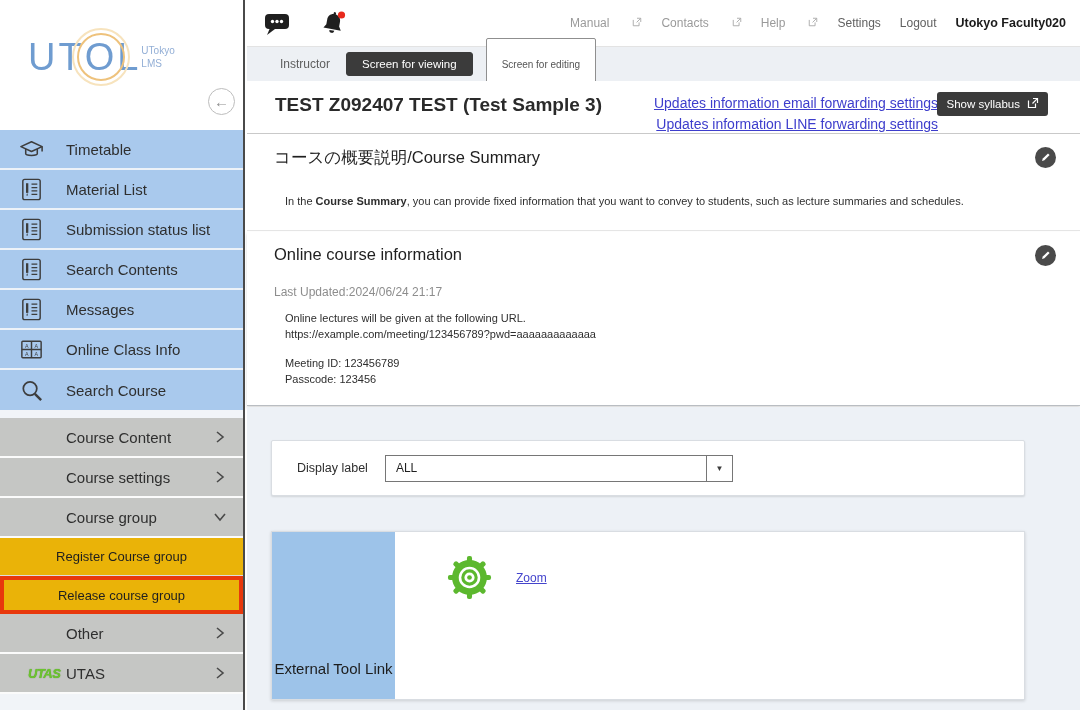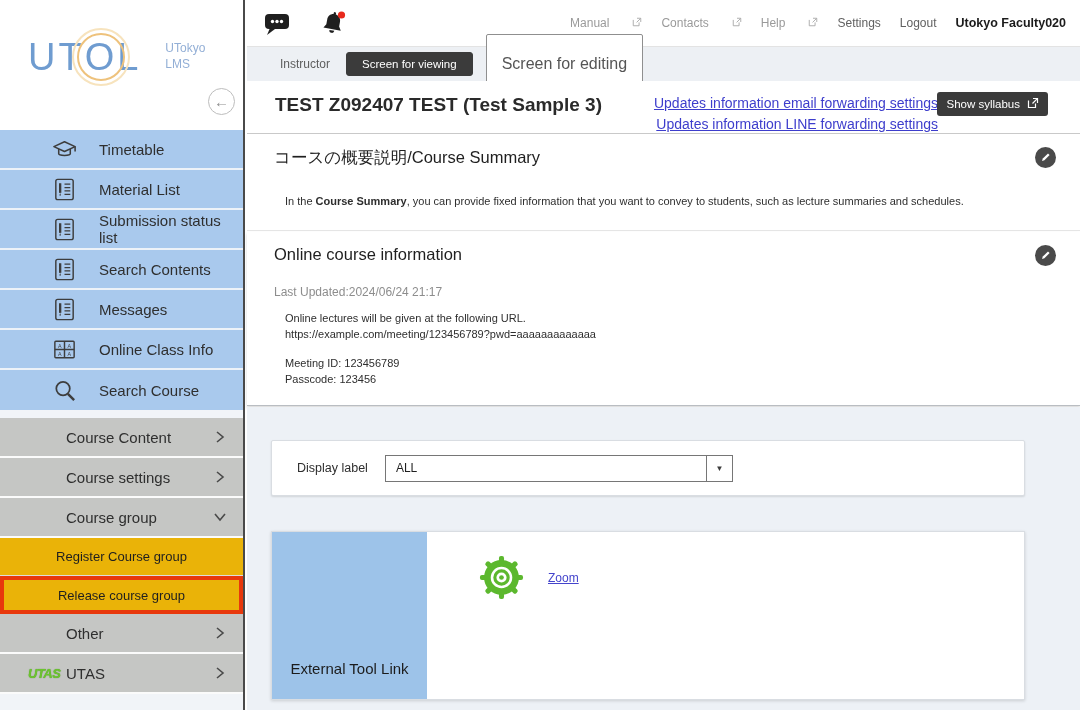--- a/index.html
+++ b/index.html
@@ -11,27 +11,27 @@
   .sidebar { position:absolute; left:0; top:0; width:245px; height:710px;
     background:#f1f4f8; border-right:2px solid #4a4a4a; }
   .logo-area { height:130px; background:#fff; position:relative; }
   .logo-row { position:absolute; left:28px; top:38px; display:flex; align-items:center; }
   .logo-word { font-size:38px; font-weight:300; color:#6f9cd0; letter-spacing:3px; display:flex; line-height:1; }
   .logo-o { position:relative; z-index:1; }
   .logo-o::before { content:""; position:absolute; left:50%; top:50%; width:44px; height:44px;
     transform:translate(-50%,-50%); border:2px solid #eec27c; border-radius:50%; z-index:-1; }
   .logo-o::after { content:""; position:absolute; left:50%; top:50%; width:54px; height:54px;
     transform:translate(-50%,-50%); border:2px solid #f7e3bd; border-radius:50%; z-index:-1; }
-  .logo-sub { margin-left:24px; font-size:12px; color:#93afd6; line-height:1.3; }
+  .logo-sub { margin-left:0; font-size:10px; color:#93afd6; line-height:1.3; }
   .collapse-btn { position:absolute; right:8px; top:88px; width:27px; height:27px;
     border:1px solid #bdbdbd; border-radius:50%; background:#fff; color:#8f8f8f;
     font-size:15px; text-align:center; line-height:25px; cursor:pointer; }
 
   .nav-item { height:40px; background:#a9c9ed; border-bottom:2px solid #edf2f8;
-    display:flex; align-items:center; padding-left:51px; gap:21px;
+    display:flex; align-items:center; padding-left:18px; gap:21px;
     font-size:15px; color:#2f2f2f; cursor:pointer; }
   .nav-item:last-of-type { border-bottom:none; height:40px; }
   .nav-icon { width:27px; height:27px; display:flex; align-items:center; justify-content:center; }
   .nav-icon svg { width:27px; height:27px; }
 
   .gap-strip { height:8px; }
 
   .group-item { height:40px; background:#c5c6c4; border-bottom:2px solid #fbfbfb;
     display:flex; align-items:center; padding-left:66px; font-size:15px; color:#2f2f2f;
     position:relative; cursor:pointer; }
@@ -59,21 +59,21 @@
   .topnav-item { font-size:12px; color:#606060; display:flex; align-items:center; gap:3px; cursor:pointer; }
   .topnav-item.ext { color:#9a9a9a;gap:23px; }
   .topnav-user { font-size:12.5px; font-weight:bold; color:#1b1b1b; }
 
   .tabbar { position:absolute; top:47px; left:0; right:0; height:34px; background:#edf0f4;
     display:flex; align-items:center; padding-left:33px; gap:13px; }
   .role-label { font-size:12px; color:#5e5e5e; margin-right:3px; }
   .tab-dark { background:#3b3b3b; color:#fff; border:1px solid #3b3b3b; border-radius:3px;
     font-size:11.5px; padding:5px 15px; cursor:pointer; }
   .tab-light { background:#fff; color:#555; border:1px solid #8f8f8f; border-radius:2px;
-    font-size:16px; padding:20px 15px; cursor:pointer; }
+    font-size:10px; padding:20px 15px; cursor:pointer; }
 
   .title-row { position:absolute; top:81px; left:0; right:0; height:53px; background:#fff;
     border-bottom:1px solid #c9c9c9; }
   .course-title { position:absolute; left:28px; top:13px; font-size:19px; font-weight:600; color:#2a2a2a; }
   .header-links { position:absolute; right:142px; top:14px; display:flex; flex-direction:column;
     gap:5px; align-items:flex-end; }
   .header-links a { font-size:14px; color:#3d3dcc; text-decoration:underline; }
   .syllabus-btn { position:absolute; right:32px; top:11px; background:#3b3b3b; color:#fff;
     font-size:11.5px; padding:5px 9px; border-radius:3px; display:flex; align-items:center;
     gap:7px; cursor:pointer; }
@@ -98,21 +98,21 @@
     display:flex; align-items:center; padding-left:25px; }
   .filter-label { font-size:12.5px; color:#2e2e2e; margin-right:17px; }
   .select { width:348px; height:27px; border:1px solid #767676; background:#fff; position:relative;
     display:flex; align-items:center; padding-left:10px; font-size:12px; color:#1f1f1f; cursor:pointer; }
   .select .arrow-box { position:absolute; right:0; top:0; bottom:0; width:26px;
     border-left:1px solid #767676; display:flex; align-items:center; justify-content:center;
     font-size:8px; color:#3c3c3c; }
 
   .tool-card { position:absolute; left:24px; top:124px; width:754px; height:169px; background:#fff;
     border:1px solid #d9dde2; box-shadow:0 1px 3px rgba(0,0,0,.15); display:flex; }
-  .tool-cat { width:155px; background:#9dc3e9; position:relative; flex:none;padding-left:12px; }
+  .tool-cat { width:123px; background:#9dc3e9; position:relative; flex:none;padding-left:12px; }
   .tool-cat-label { position:absolute; bottom:22px; left:0; width:100%; text-align:center;
     font-size:15px; color:#1c1c1c; }
   .tool-body { flex:1; position:relative; }
   .tool-gear { position:absolute; left:51px; top:22px; width:47px; height:47px; cursor:pointer; }
   .tool-link { position:absolute; left:121px; top:39px; font-size:12px; color:#4444cc;
     text-decoration:underline; }
 </style>
 </head>
 <body>
 

